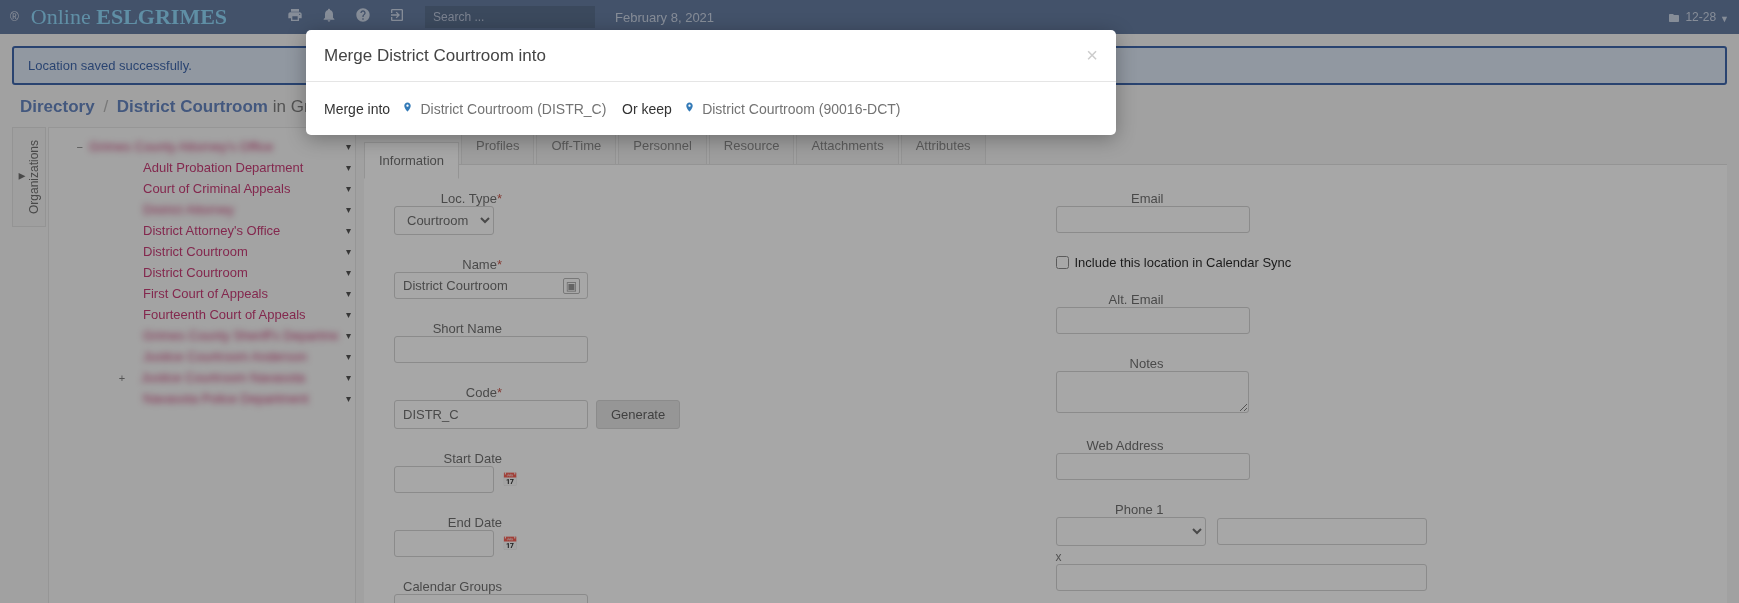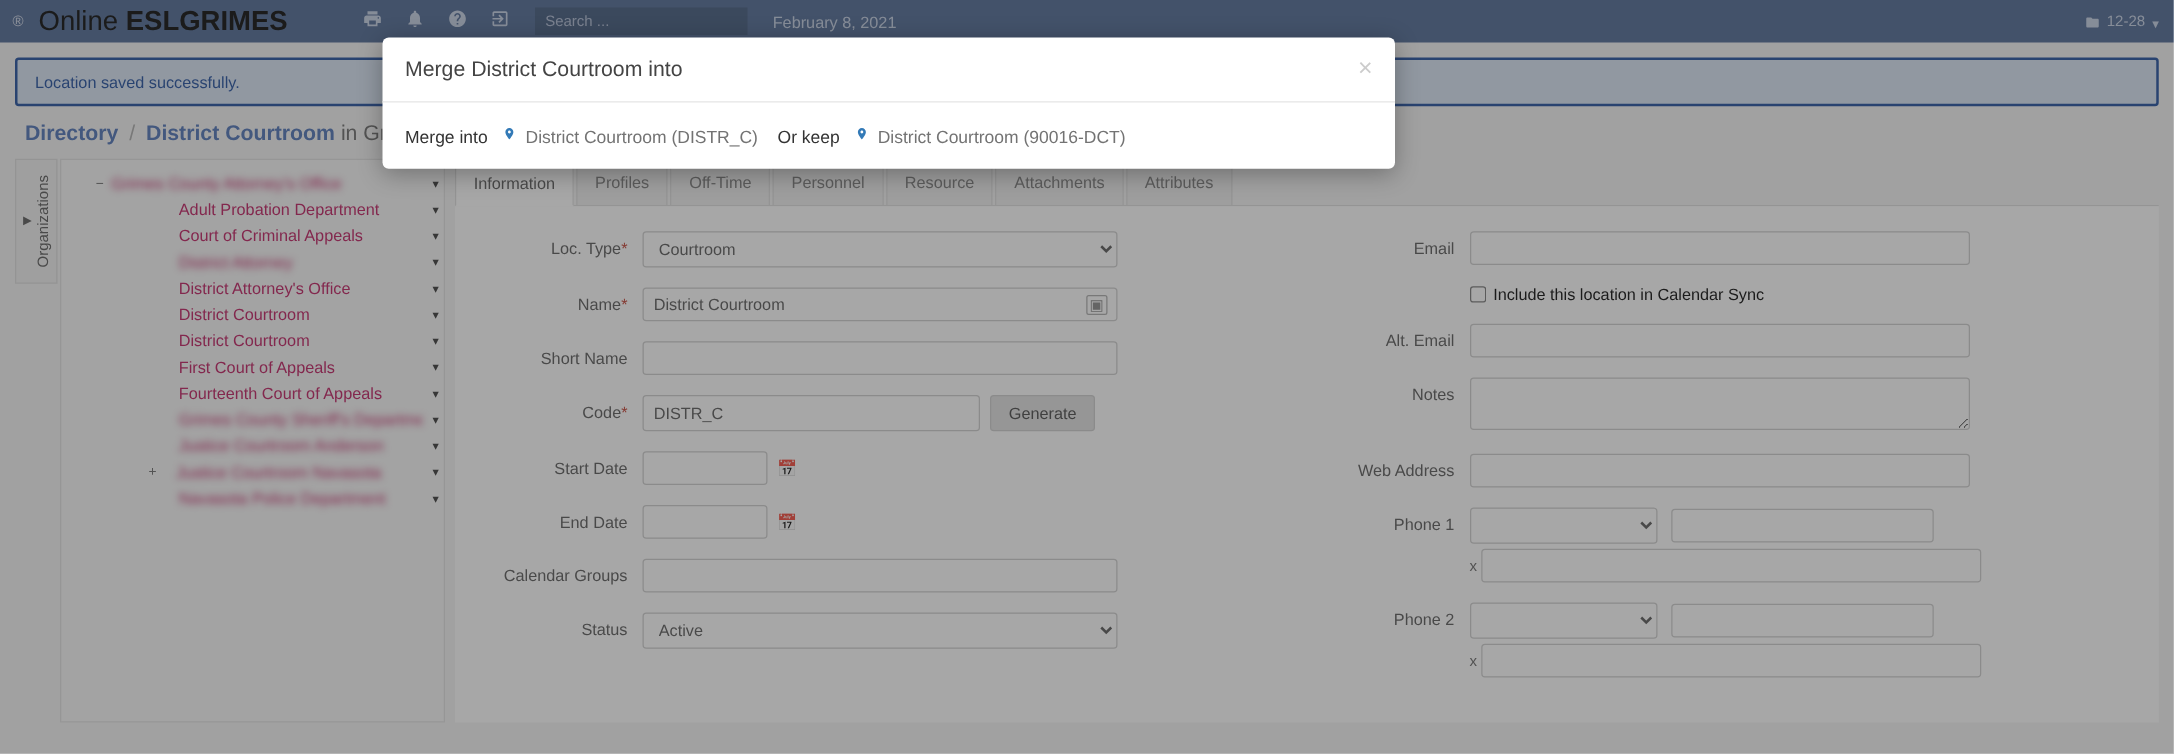--- a/index.html
+++ b/index.html
@@ -1,19 +1,19 @@
 <!DOCTYPE html>
 <html><head>
 <meta charset="utf-8">
 <style>
 * { box-sizing: border-box; margin: 0; padding: 0; }
 body { font-family: "Helvetica Neue", Arial, sans-serif; font-size: 13px; background: #f5f5f5; width: 1739px; height: 603px; overflow: hidden; position: relative; }
 
 .topbar { background: #4a6591; height: 34px; display: flex; align-items: center; padding: 0 10px; color: #d0d8e8; }
-.topbar .brand { font-size: 22px; color: #000000; font-weight: 400; margin-left: 8px; }
+.topbar .brand { font-size: 22px; color: #7dd3fc; font-weight: 400; margin-left: 8px; font-family: Liberation Serif, serif; }
 .topbar .brand-reg { font-size: 12px; margin-right: 4px; }
 .topbar .brand b { font-weight: bold; }
 .topbar .icons { display: flex; gap: 18px; margin-left: 60px; font-size: 16px; color: #c4d0e4; }
 .topbar .icons span { cursor: pointer; }
 .topbar .search { margin-left: 20px; }
 .topbar .search input { background: #3b5479; border: none; color: #86efac; padding: 4px 8px; width: 170px; height: 22px; font-size: 12px; }
 .topbar .search input::placeholder { color: #aebbd4; }
 .topbar .date { margin-left: 20px; color: #c4d0e4; font-size: 13px; }
 .topbar .right { margin-left: auto; display: flex; align-items: flex-end; gap: 4px; color: #c4d0e4; font-size: 12px; }
 
@@ -36,25 +36,25 @@
 .tree-row .link { color: #be185d; cursor: pointer; flex: 1; white-space: nowrap; overflow: hidden; }
 .tree-row .caret { color: #333; font-size: 10px; margin-left: 8px; cursor: pointer; }
 .tree-indent-1 .plus { width: 36px; }
 .tree-indent-3 { padding-left: 90px; }
 .blurred { filter: blur(3px); }
 
 .form-area { flex: 1; margin-left: 8px; }
 
 .tabs { display: flex; border-bottom: 1px solid #ddd; }
 .tab { padding: 10px 14px; font-size: 13px; color: #777; background: #eee; border: 1px solid #ddd; border-bottom: none; margin-right: 2px; cursor: pointer; }
-.tab.active { background: #fff; color: #555; border-bottom: 1px solid #fff; position: relative; top: 1px; }
+.tab.active { background: #fff; color: #555; border-bottom: 1px solid #fff; position: relative; top: 15px; }
 
 .form-body { background: #fff; padding: 20px 30px; display: flex; gap: 20px; }
 .form-col { flex: 1; }
-.form-row { display: flex; align-items: flex-start; margin-bottom: 16px; }
+.form-row { display: flex; align-items: flex-start; margin-bottom: 16px; flex-direction: column; }
 .form-row label { width: 120px; text-align: right; padding-right: 12px; color: #555; font-size: 13px; padding-top: 6px; }
 .form-row label .req { color: #c0392b; }
 .form-row .control { flex: 1; }
 .form-row input[type=text], .form-row select, .form-row textarea { width: 100%; max-width: 380px; padding: 5px 8px; border: 1px solid #ccc; border-radius: 3px; font-size: 13px; background: #fff; color: #555; }
 .form-row input.short { width: 100px; }
 .form-row .cal-icon { color: #4a6fb5; margin-left: 8px; font-size: 13px; cursor: pointer; }
 .form-row .name-input-wrap { position: relative; max-width: 380px; }
 .form-row .name-input-wrap .inner-icon { position: absolute; right: 8px; top: 6px; color: #888; font-size: 12px; border: 1px solid #aaa; padding: 0 2px; border-radius: 2px; }
 .btn-gen { background: #e0e0e0; border: 1px solid #ccc; padding: 6px 14px; border-radius: 3px; margin-left: 8px; cursor: pointer; font-size: 13px; color: #444; }
 .code-row input { max-width: 270px !important; }

